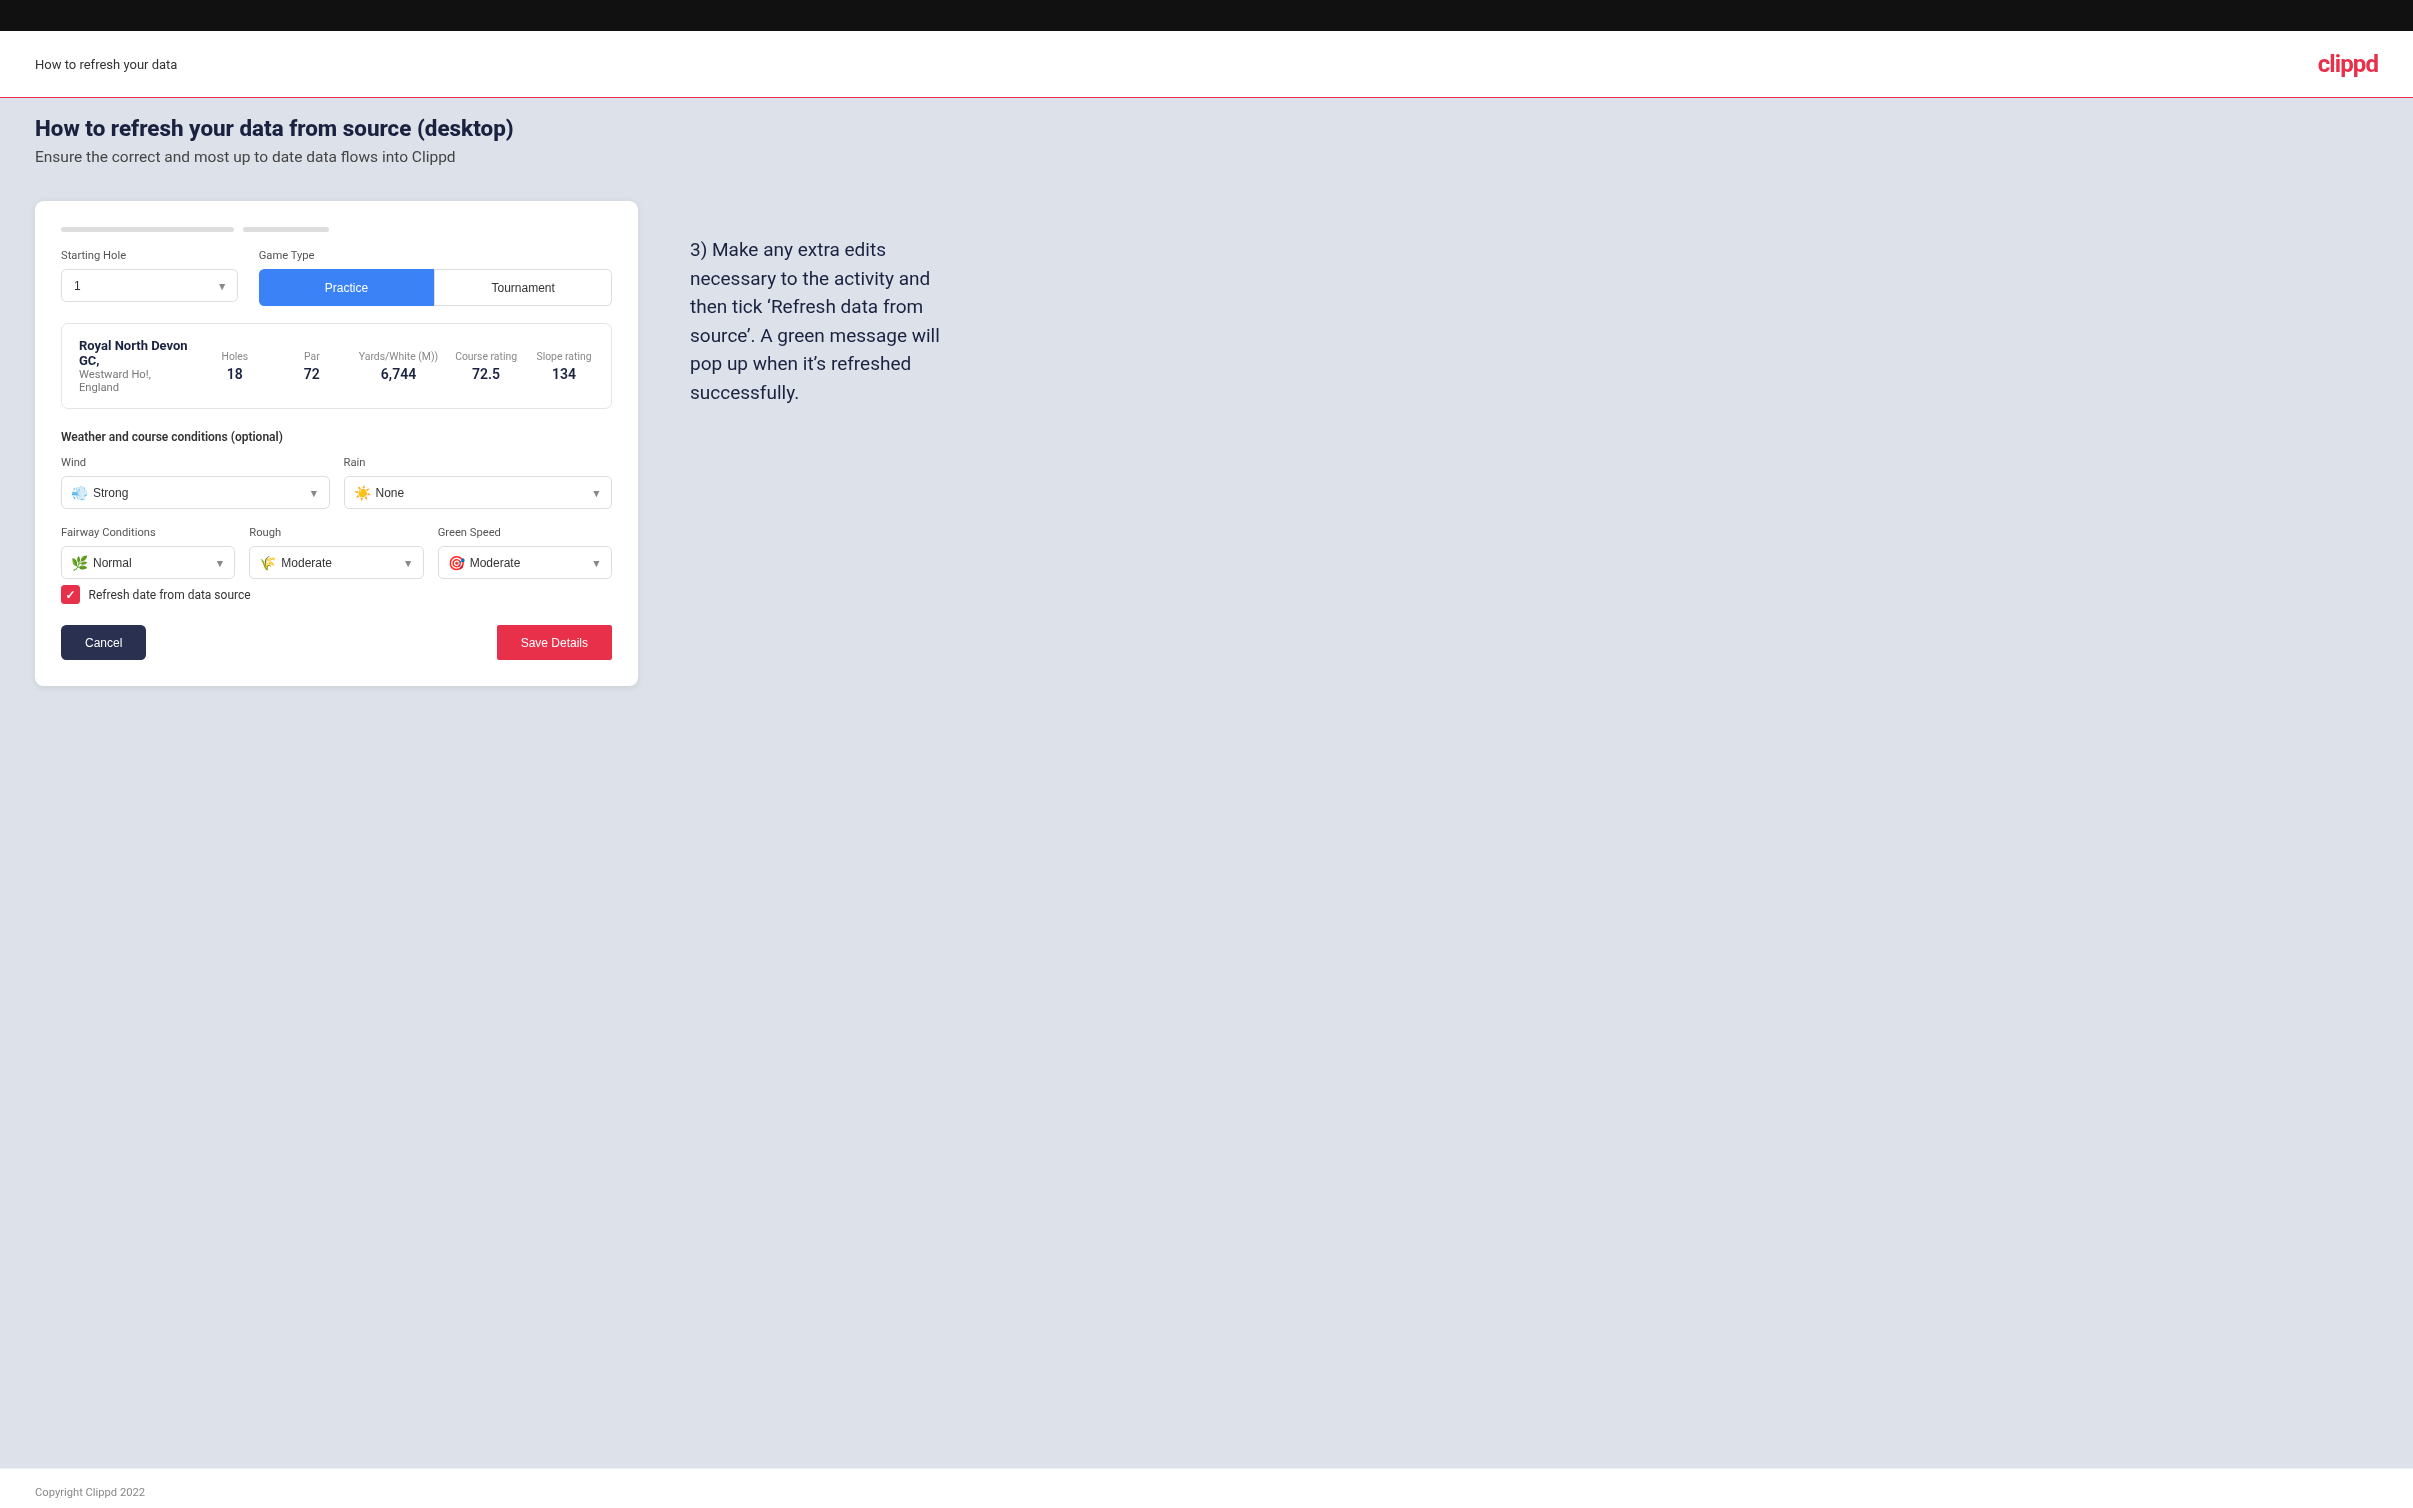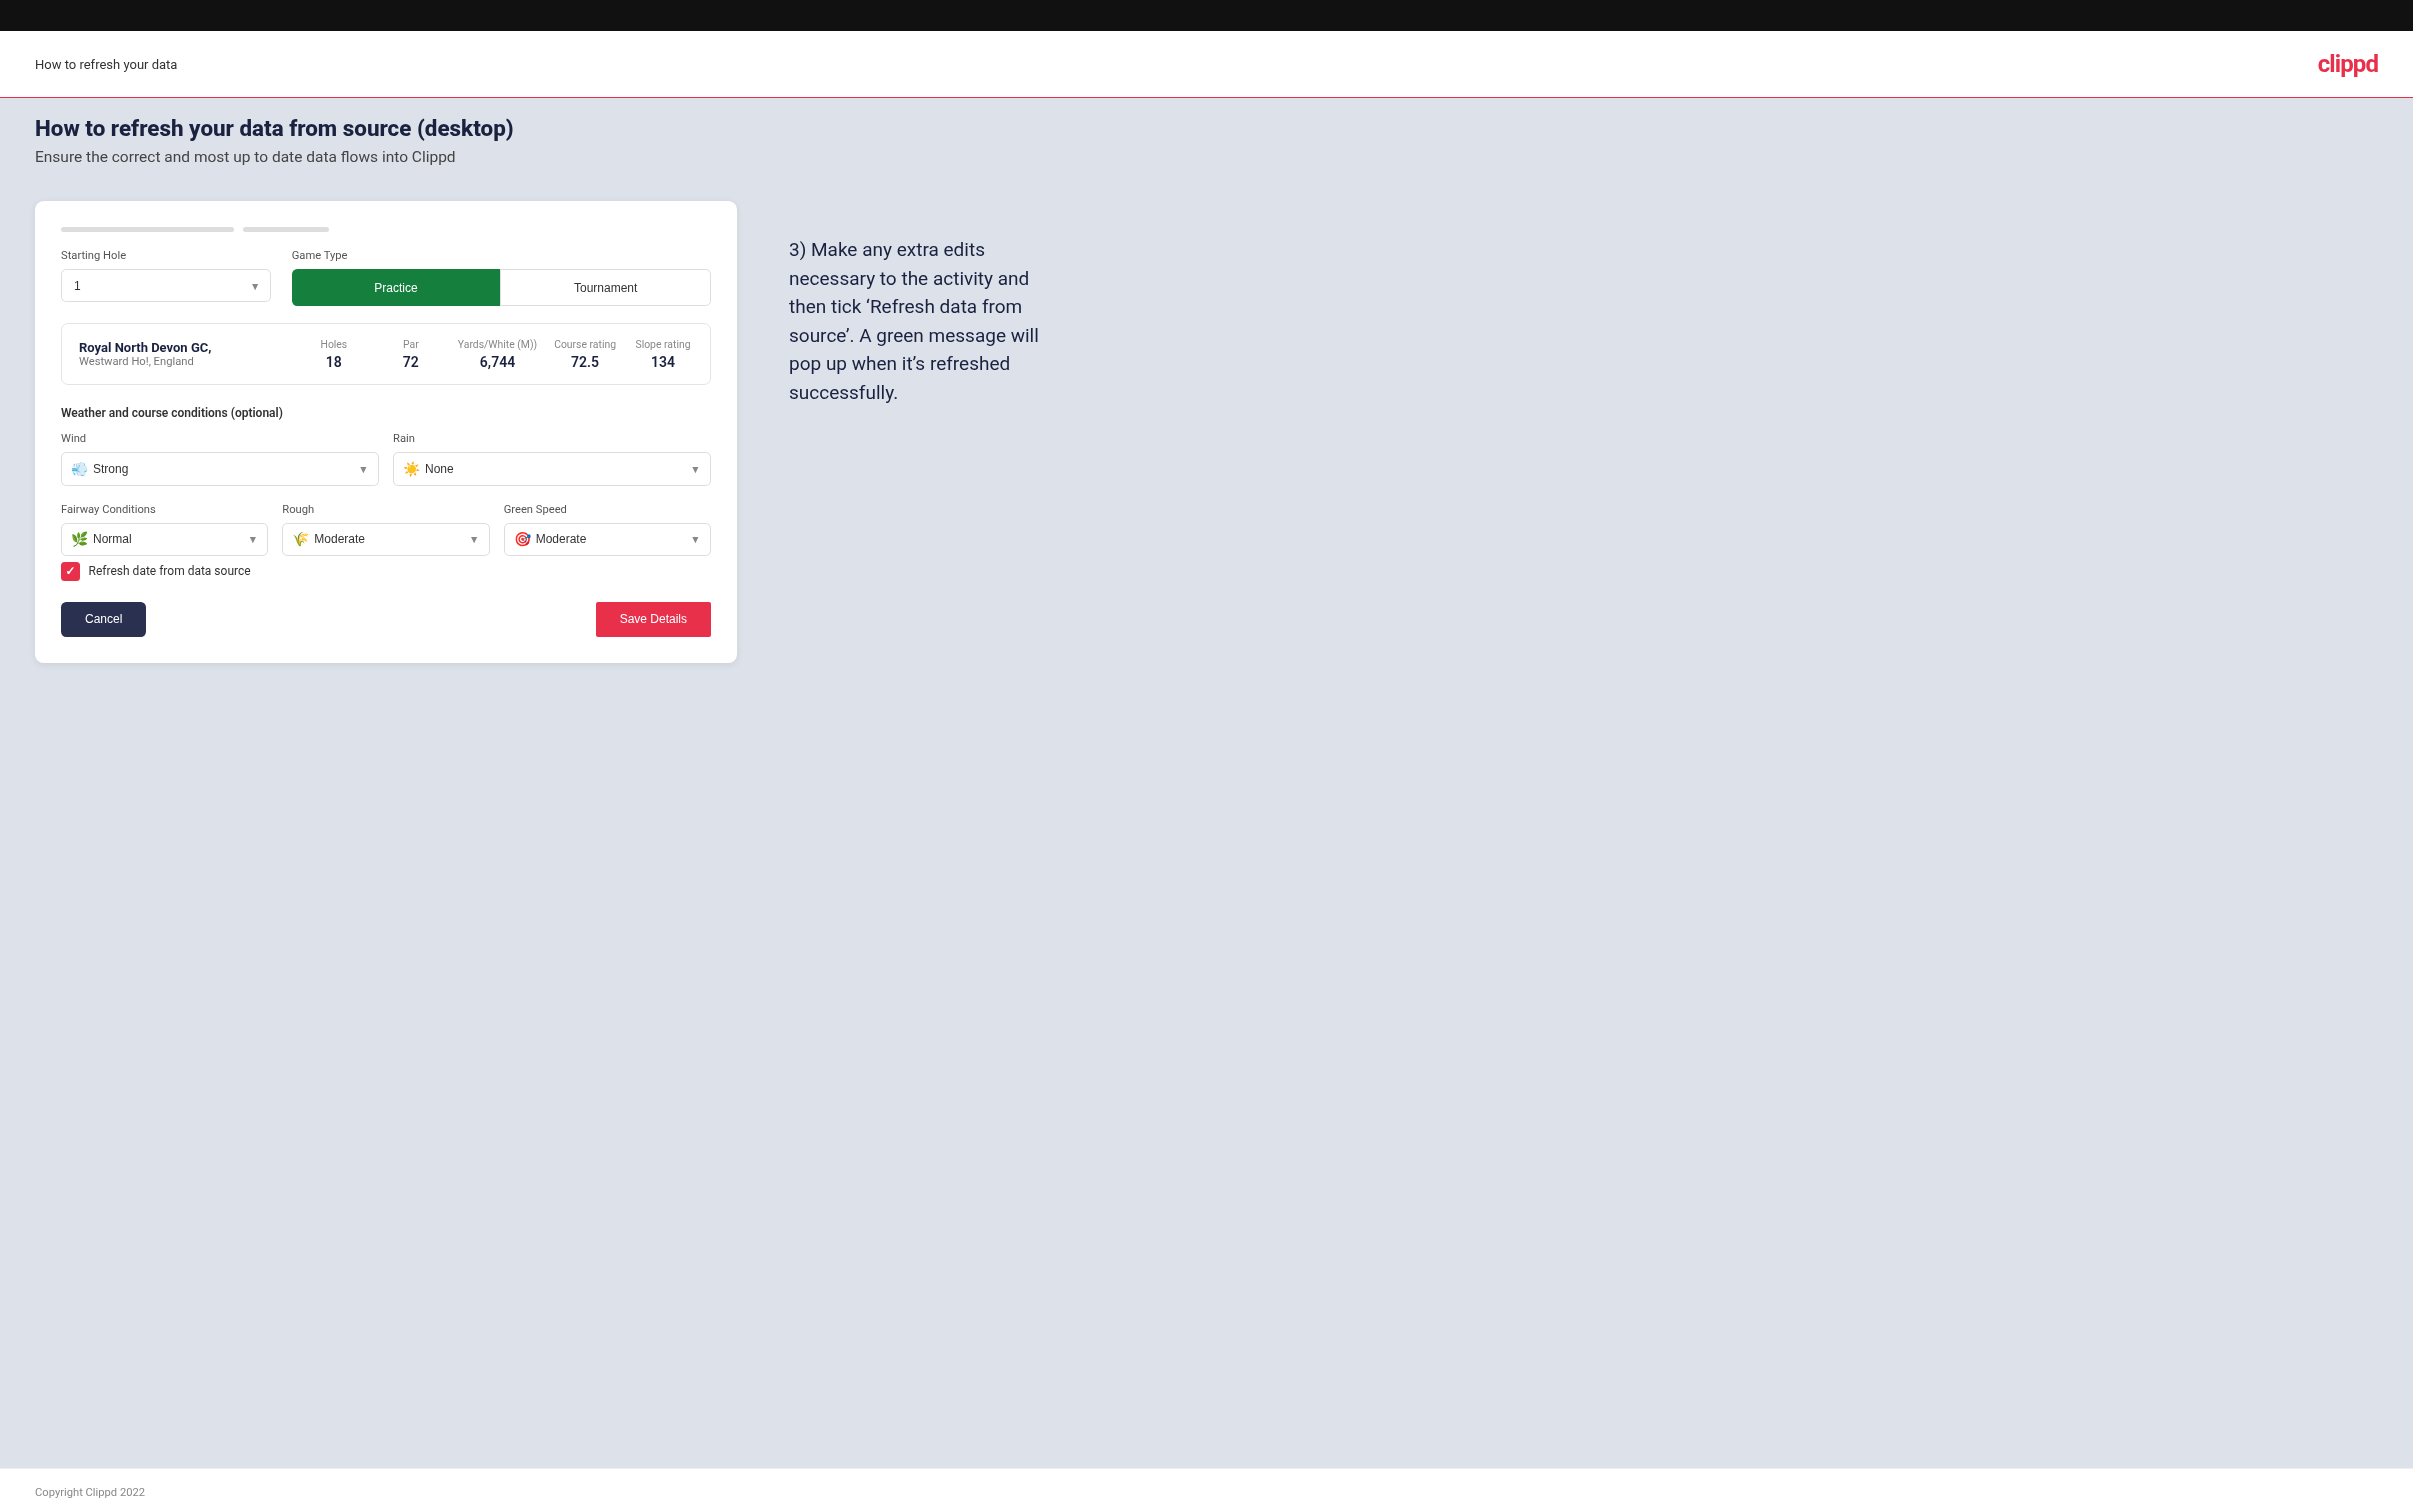--- a/index.html
+++ b/index.html
@@ -50,21 +50,21 @@
     .content-row {
       display: flex;
       gap: 52px;
       align-items: flex-start;
     }
 
     .form-card {
       background: #fff;
       border-radius: 8.6px;
       padding: 26px;
-      width: 702px;
+      width: 603px;
       box-shadow: 0 1.7px 7px rgba(0,0,0,0.08);
     }
 
     .form-row {
       display: flex;
       gap: 21px;
       margin-bottom: 17px;
     }
 
     .form-group {
@@ -120,21 +120,21 @@
     }
     .game-type-btn {
       flex: 1;
       padding: 10.4px;
       border: none;
       font-size: 12px;
       cursor: pointer;
       font-weight: 500;
     }
     .game-type-btn.active {
-      background: #15803d;
+      background: #3b82f6;
       color: #fff;
       border-radius: 5.2px 0 0 5.2px;
     }
     .game-type-btn.inactive {
       background: #fff;
       color: #333;
       border: 0.9px solid #ddd;
       border-radius: 0 5.2px 5.2px 0;
     }
 

